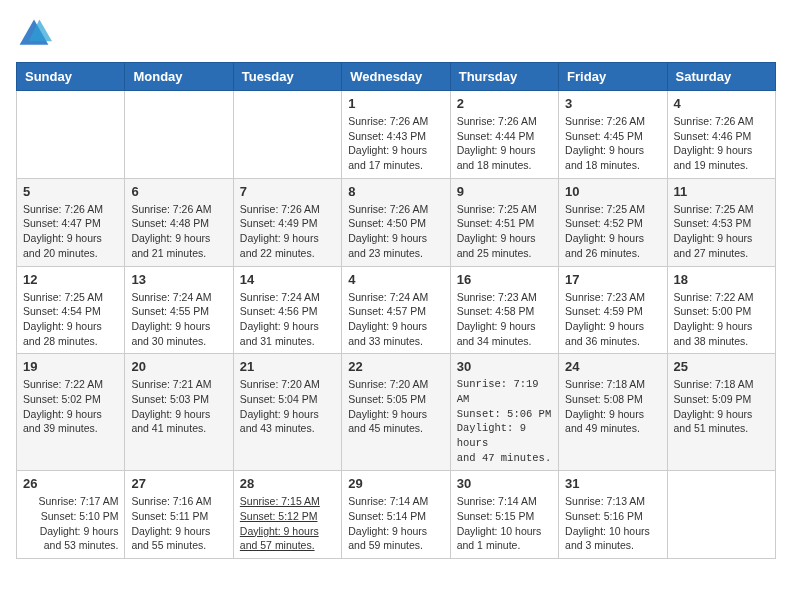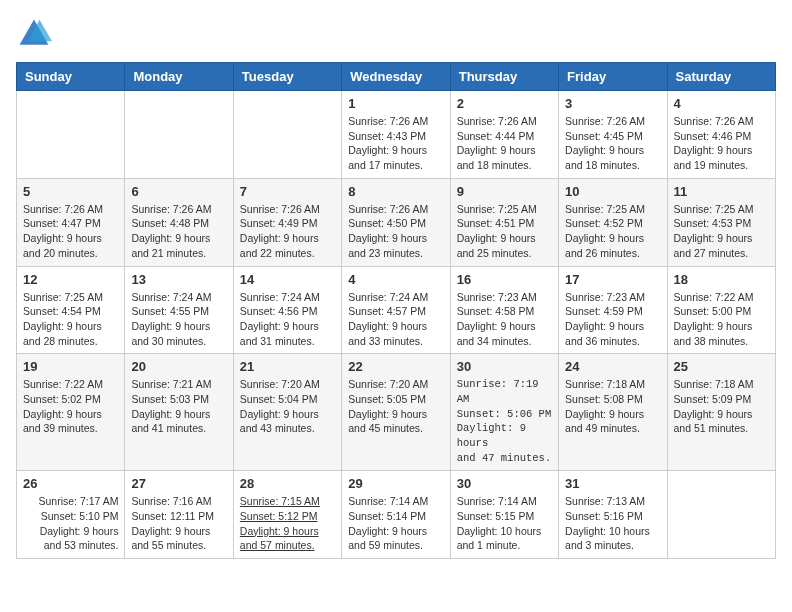--- a/index.html
+++ b/index.html
@@ -308,21 +308,21 @@
         <td>
           <div class="day-number">26</div>
           <div class="day-info" style="white-space: pre-line; text-align: right;">Sunrise: 7:17 AM
 Sunset: 5:10 PM
 Daylight: 9 hours
 and 53 minutes.</div>
         </td>
         <td>
           <div class="day-number">27</div>
           <div class="day-info" style="white-space: pre-line;">Sunrise: 7:16 AM
-Sunset: 12:11 PM
+Sunset: 5:11 PM
 Daylight: 9 hours
 and 55 minutes.</div>
         </td>
         <td>
           <div class="day-number">28</div>
           <div class="day-info" style="white-space: pre-line; text-decoration: underline;">Sunrise: 7:15 AM
 Sunset: 5:12 PM
 Daylight: 9 hours
 and 57 minutes.</div>
         </td>

